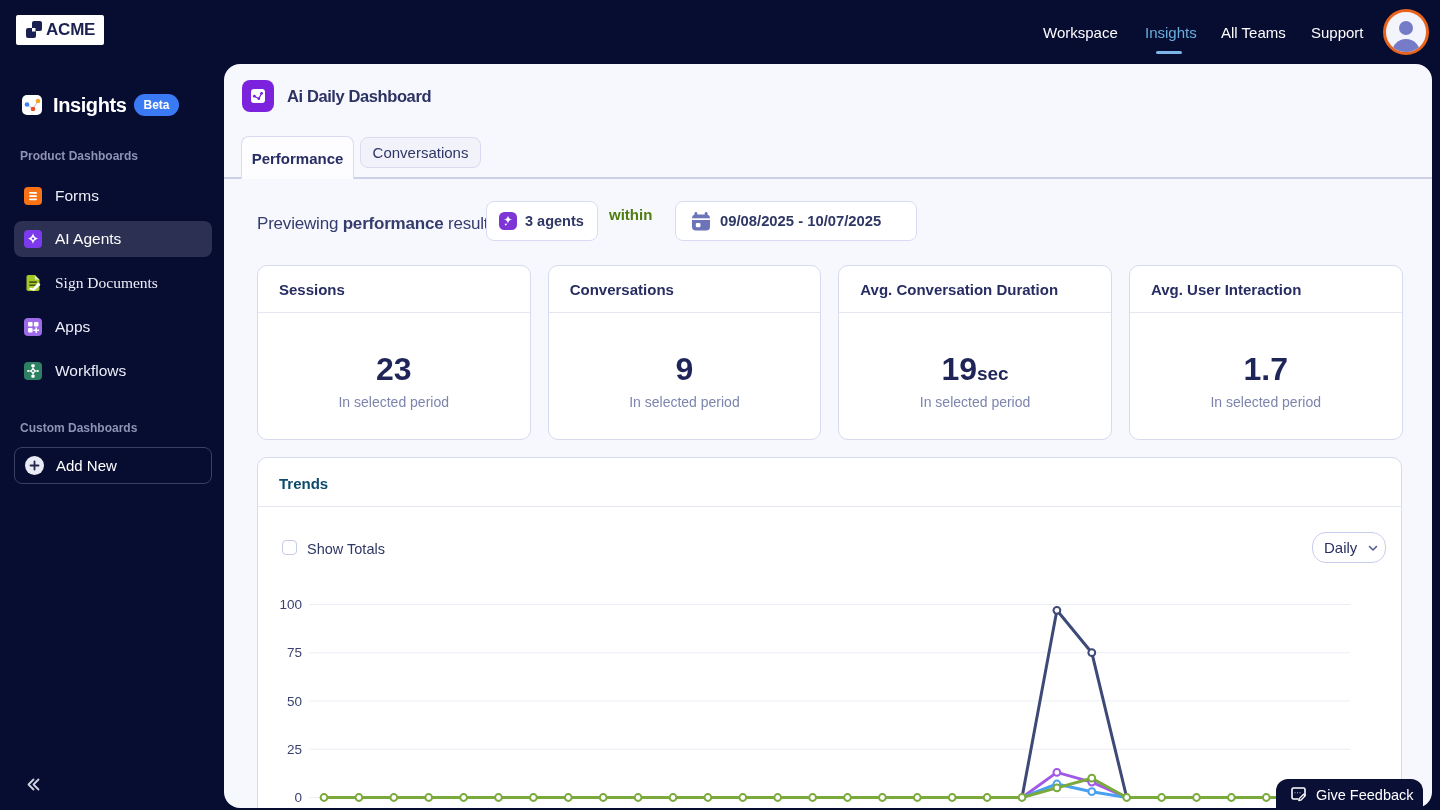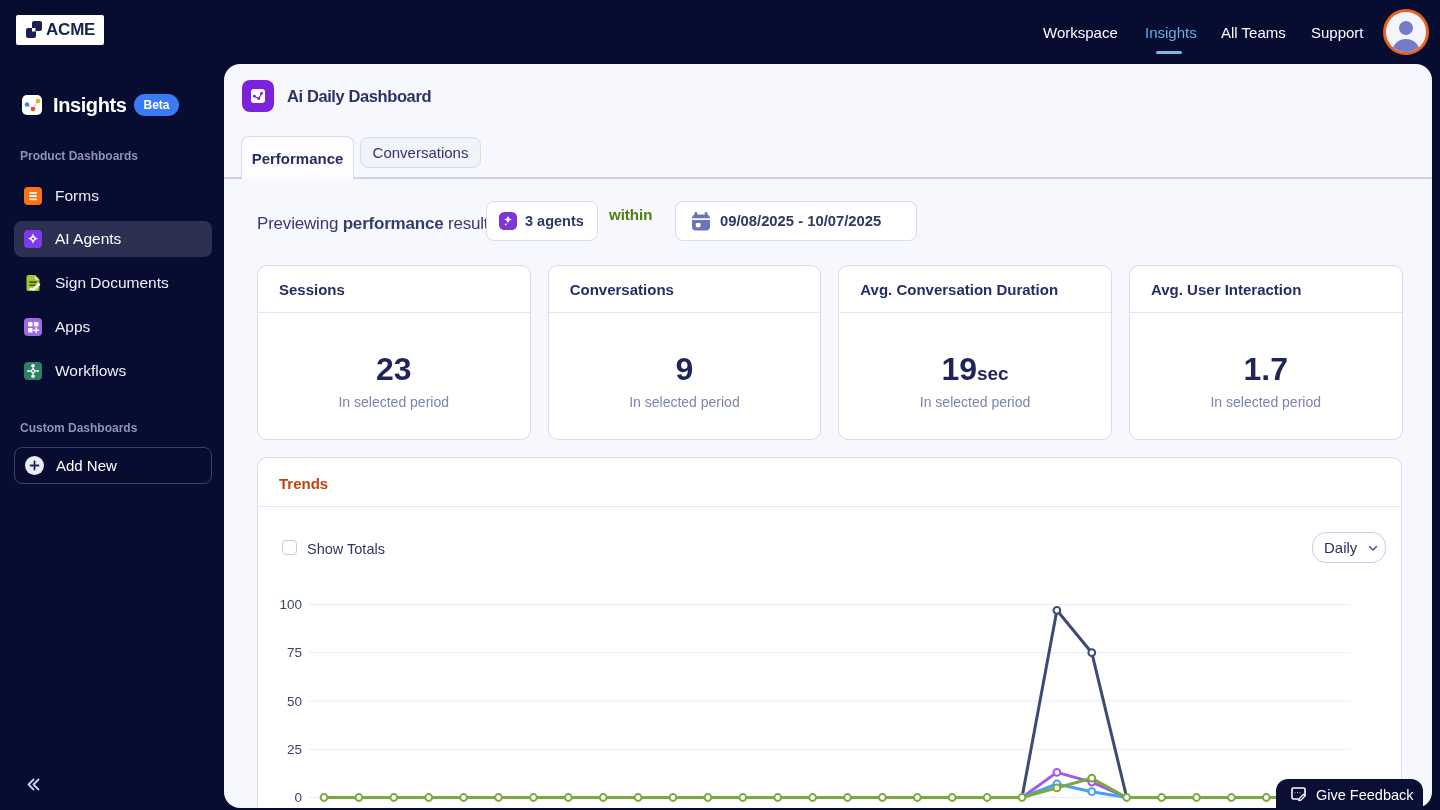--- a/index.html
+++ b/index.html
@@ -44,21 +44,21 @@
 .within { left:385px; top:142px; font-size:15px; font-weight:600; color:#4d7c0f; }
 
 .card { top:201px; width:273.5px; height:175px; background:#fff; border:1px solid #d8daee; border-radius:10px; }
 .card h3 { font-size:15px; font-weight:700; color:#272d63; padding:15px 0 0 21px; }
 .card .div { position:absolute; left:0; top:46px; width:100%; height:1px; background:#e4e6f2; }
 .card .num { position:absolute; left:0; top:85px; width:100%; text-align:center; font-size:32px; font-weight:800; color:#1f2558; }
 .card .cap { position:absolute; left:0; top:128px; width:100%; text-align:center; font-size:14px; color:#7d84ae; }
 .card .unit { font-size:19px; }
 
 .trends { left:33px; top:393px; width:1145px; height:500px; background:#fff; border:1px solid #d8daee; border-radius:10px; }
-.trends h3 { font-size:15px; font-weight:700; color:#c2410c; padding:17px 0 0 21px; }
+.trends h3 { font-size:15px; font-weight:700; color:#0c4a6e; padding:17px 0 0 21px; }
 .trends .div { position:absolute; left:0; top:48px; width:100%; height:1px; background:#e4e6f2; }
 .checkbox { position:absolute; left:24px; top:82px; width:15px; height:15px; border:1.5px solid #c6cbe8; border-radius:4px; background:#fff; }
 .showtotals { position:absolute; left:49px; top:83px; font-size:14.5px; color:#2f3765; }
 .daily { position:absolute; left:1054px; top:74px; width:74px; height:31px; background:#fff; border:1px solid #c8cdee; border-radius:14px; display:flex; align-items:center; font-size:15px; color:#2b3162; }
 .daily span { margin-left:11px; }
 .chart { position:absolute; left:-1px; top:-0.5px; }
 
 .feedback { left:1276px; top:779px; width:147px; height:31px; background:#0a0f36; border-radius:12px 12px 0 0; display:flex; align-items:center; color:#fff; font-size:14.5px; z-index:10; }
 .feedback svg { margin-left:14px; margin-right:9px; }
 </style></head>
@@ -107,21 +107,21 @@
     <span>Forms</span>
 </div>
 <div class="abs menu-item sel" style="top:221px;">
   <svg width="18" height="18" viewBox="0 0 18 18">
     <rect width="18" height="18" rx="4" fill="#7c3aed"></rect>
     <path d="M9 3.2 C9.6 6 10.8 7.4 14 8.6 C10.8 9.8 9.6 11.2 9 14 C8.4 11.2 7.2 9.8 4 8.6 C7.2 7.4 8.4 6 9 3.2 Z" fill="#fff"></path>
     <circle cx="9" cy="8.6" r="1.2" fill="#7c3aed"></circle>
   </svg>
     <span>AI Agents</span>
 </div>
-<div class="abs menu-item" style="top:265px;">
+<div class="abs menu-item" style="top:265px;font-family:Liberation Serif, serif;">
   <svg width="18" height="18" viewBox="0 0 18 18">
     <path d="M2.5 2.8 Q2.5 1 4.3 1 H10.8 L15.5 5.7 V15.2 Q15.5 17 13.7 17 H4.3 Q2.5 17 2.5 15.2 Z" fill="#a3c724"></path>
     <path d="M10.8 1 L15.5 5.7 H12 Q10.8 5.7 10.8 4.5 Z" fill="#dcedad"></path>
     <rect x="5" y="7.3" width="8" height="1.6" rx=".8" fill="#47551a"></rect>
     <rect x="5" y="10.4" width="8" height="1.6" rx=".8" fill="#47551a"></rect>
     <path d="M4.8 15.2 Q6.8 12.8 8.6 14.4 L12.6 10.2 L14.8 12.4 L10.2 16.8 Z" fill="#fff"></path>
     <path d="M12.6 10.2 L14.8 12.4 L16 11.2 Q16.6 10.6 16 10 L15 9 Q14.4 8.4 13.8 9 Z" fill="#fff"></path>
   </svg>
     <span>Sign Documents</span>
 </div>

